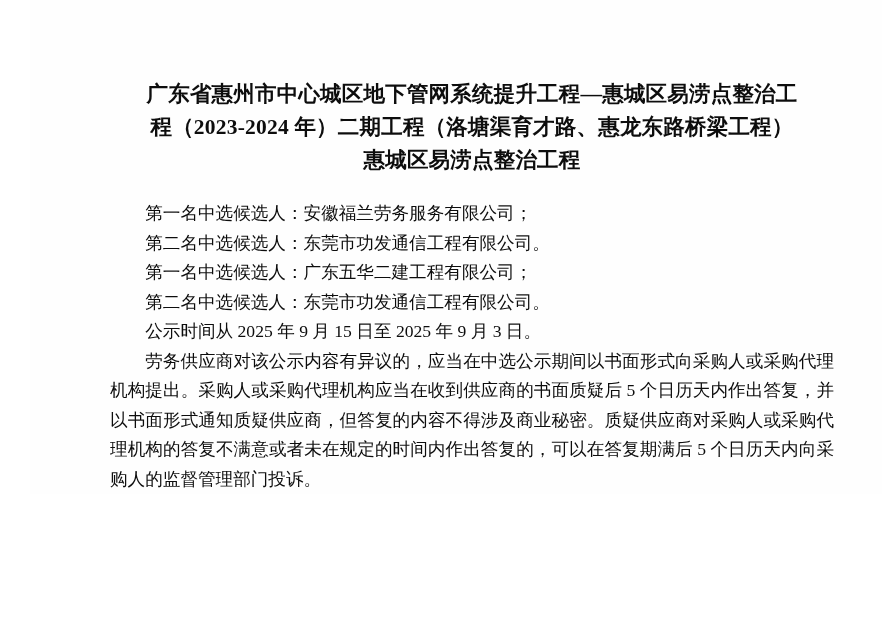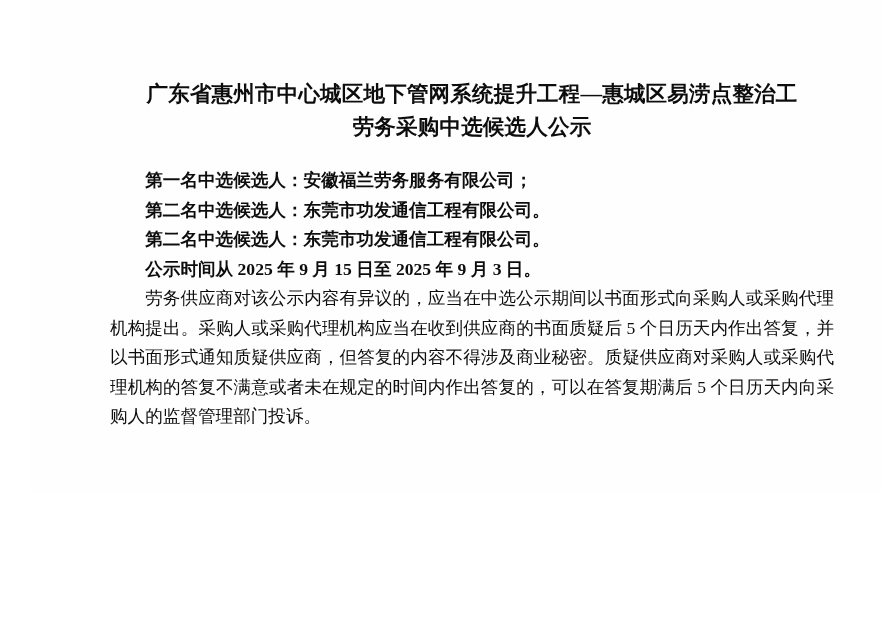--- a/index.html
+++ b/index.html
@@ -71,41 +71,42 @@
     margin: 0;
     text-indent: 2em;
   }
   p.flush {
     margin: 0;
     text-indent: 0;
   }
   p.item {
     margin: 0;
     text-indent: 2em;
-    font-weight: bold;
   }
 </style>
 </head>
 <body>
 
 <div class="page">
 
   <div class="scan-edge">
     <div class="scan-corner"></div>
   </div>
 
   <div class="content">
 
     <h1 class="title">
       <span class="ln">广东省惠州市中心城区地下管网系统提升工程—惠城区易涝点整治工</span>
-      <span class="ln">劳务采购中选候选人公示</span>
+      <span class="ln">程（2023-2024 年）二期工程（洛塘渠育才路、惠龙东路桥梁工程）</span>
+      <span class="ln">惠城区易涝点整治工程</span>
     </h1>
 
     <div class="body-block">
       <p class="item">第一名中选候选人：安徽福兰劳务服务有限公司；</p>
       <p class="item">第二名中选候选人：东莞市功发通信工程有限公司。</p>
+      <p class="item">第一名中选候选人：广东五华二建工程有限公司；</p>
       <p class="item">第二名中选候选人：东莞市功发通信工程有限公司。</p>
       <p class="item">公示时间从 2025 年 9 月 15 日至 2025 年 9 月 3 日。</p>
       <p class="para">劳务供应商对该公示内容有异议的，应当在中选公示期间以书面形式向采购人或采购代理机构提出。采购人或采购代理机构应当在收到供应商的书面质疑后 5 个日历天内作出答复，并以书面形式通知质疑供应商，但答复的内容不得涉及商业秘密。质疑供应商对采购人或采购代理机构的答复不满意或者未在规定的时间内作出答复的，可以在答复期满后 5 个日历天内向采购人的监督管理部门投诉。</p>
     </div>
 
   </div>
 </div>
 
 </body></html>

